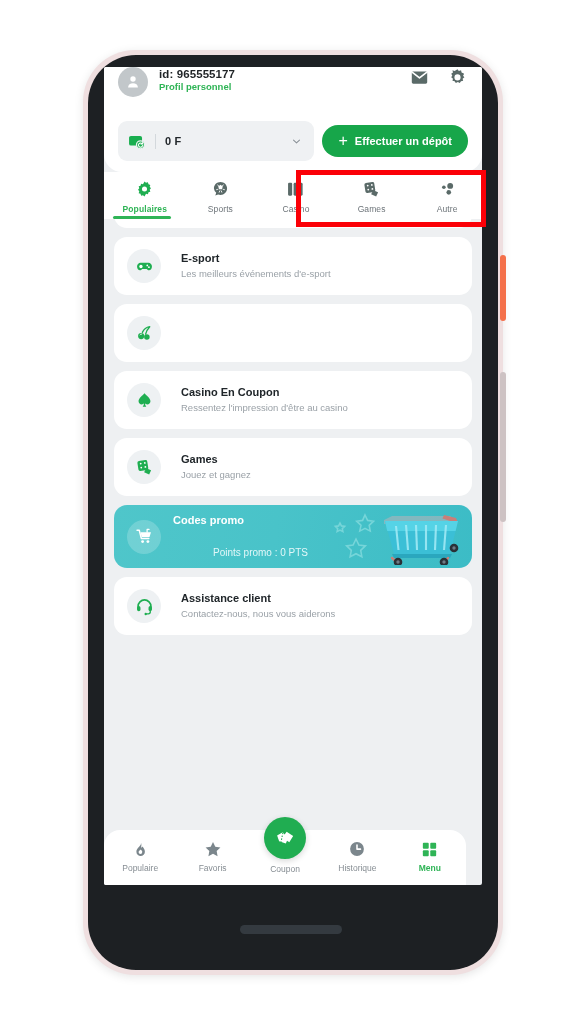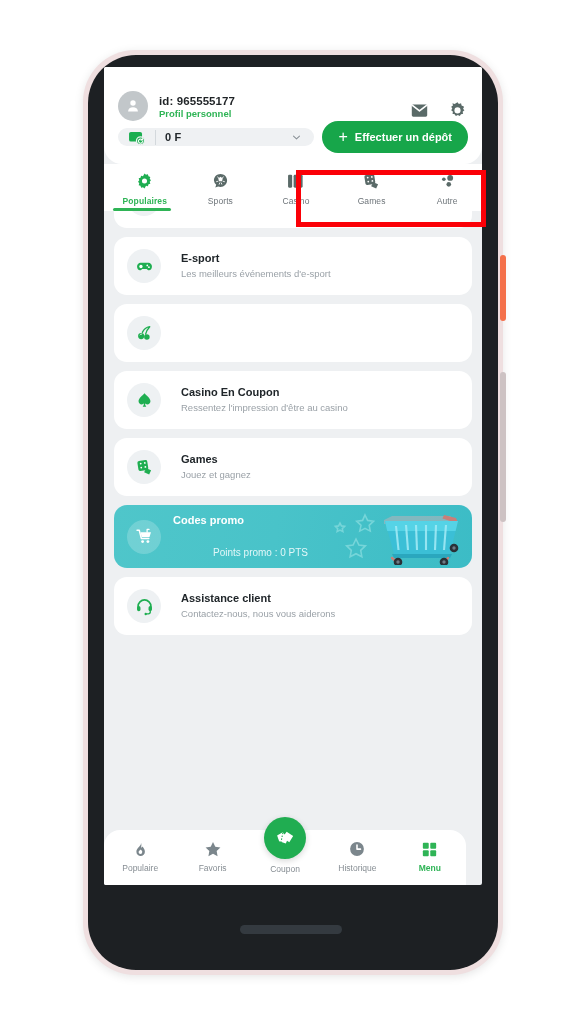--- a/index.html
+++ b/index.html
@@ -65,21 +65,21 @@
   
   .app-header {
     background: #ffffff;
     border-bottom-left-radius: 18px;
     border-bottom-right-radius: 18px;
     padding: 0 14px 0 14px;
     position: relative;
     z-index: 5;
   }
   .profile-row {
-    display: flex; align-items: flex-end;
+    display: flex; align-items: flex-start;
     height: 54px;
   }
   .avatar {
     width: 30px; height: 30px; border-radius: 50%;
     background: #c2c7ca;
     display: flex; align-items: center; justify-content: center;
     flex: none;
   }
   .avatar svg { display: block; }
   .profile-text { margin-left: 11px; flex: 1; }
@@ -93,21 +93,21 @@
   .header-icons { display: flex; align-items: center; gap: 17px; }
   .hdr-icon { cursor: pointer; display: block; }
 
   
   .wallet-row {
     display: flex; align-items: center; gap: 8px;
     padding-bottom: 11px;
   }
   .wallet-select {
     flex: 1 1 auto;
-    height: 18px;
+    height: 40px;
     background: #eff1f3;
     border-radius: 9px;
     display: flex; align-items: center;
     padding: 0 9px;
     min-width: 0;
   }
   .wallet-icon { flex: none; display: block; }
   .wallet-divider {
     width: 1px; height: 15px; background: #d3d8dc; margin: 0 9px;
     flex: none;

